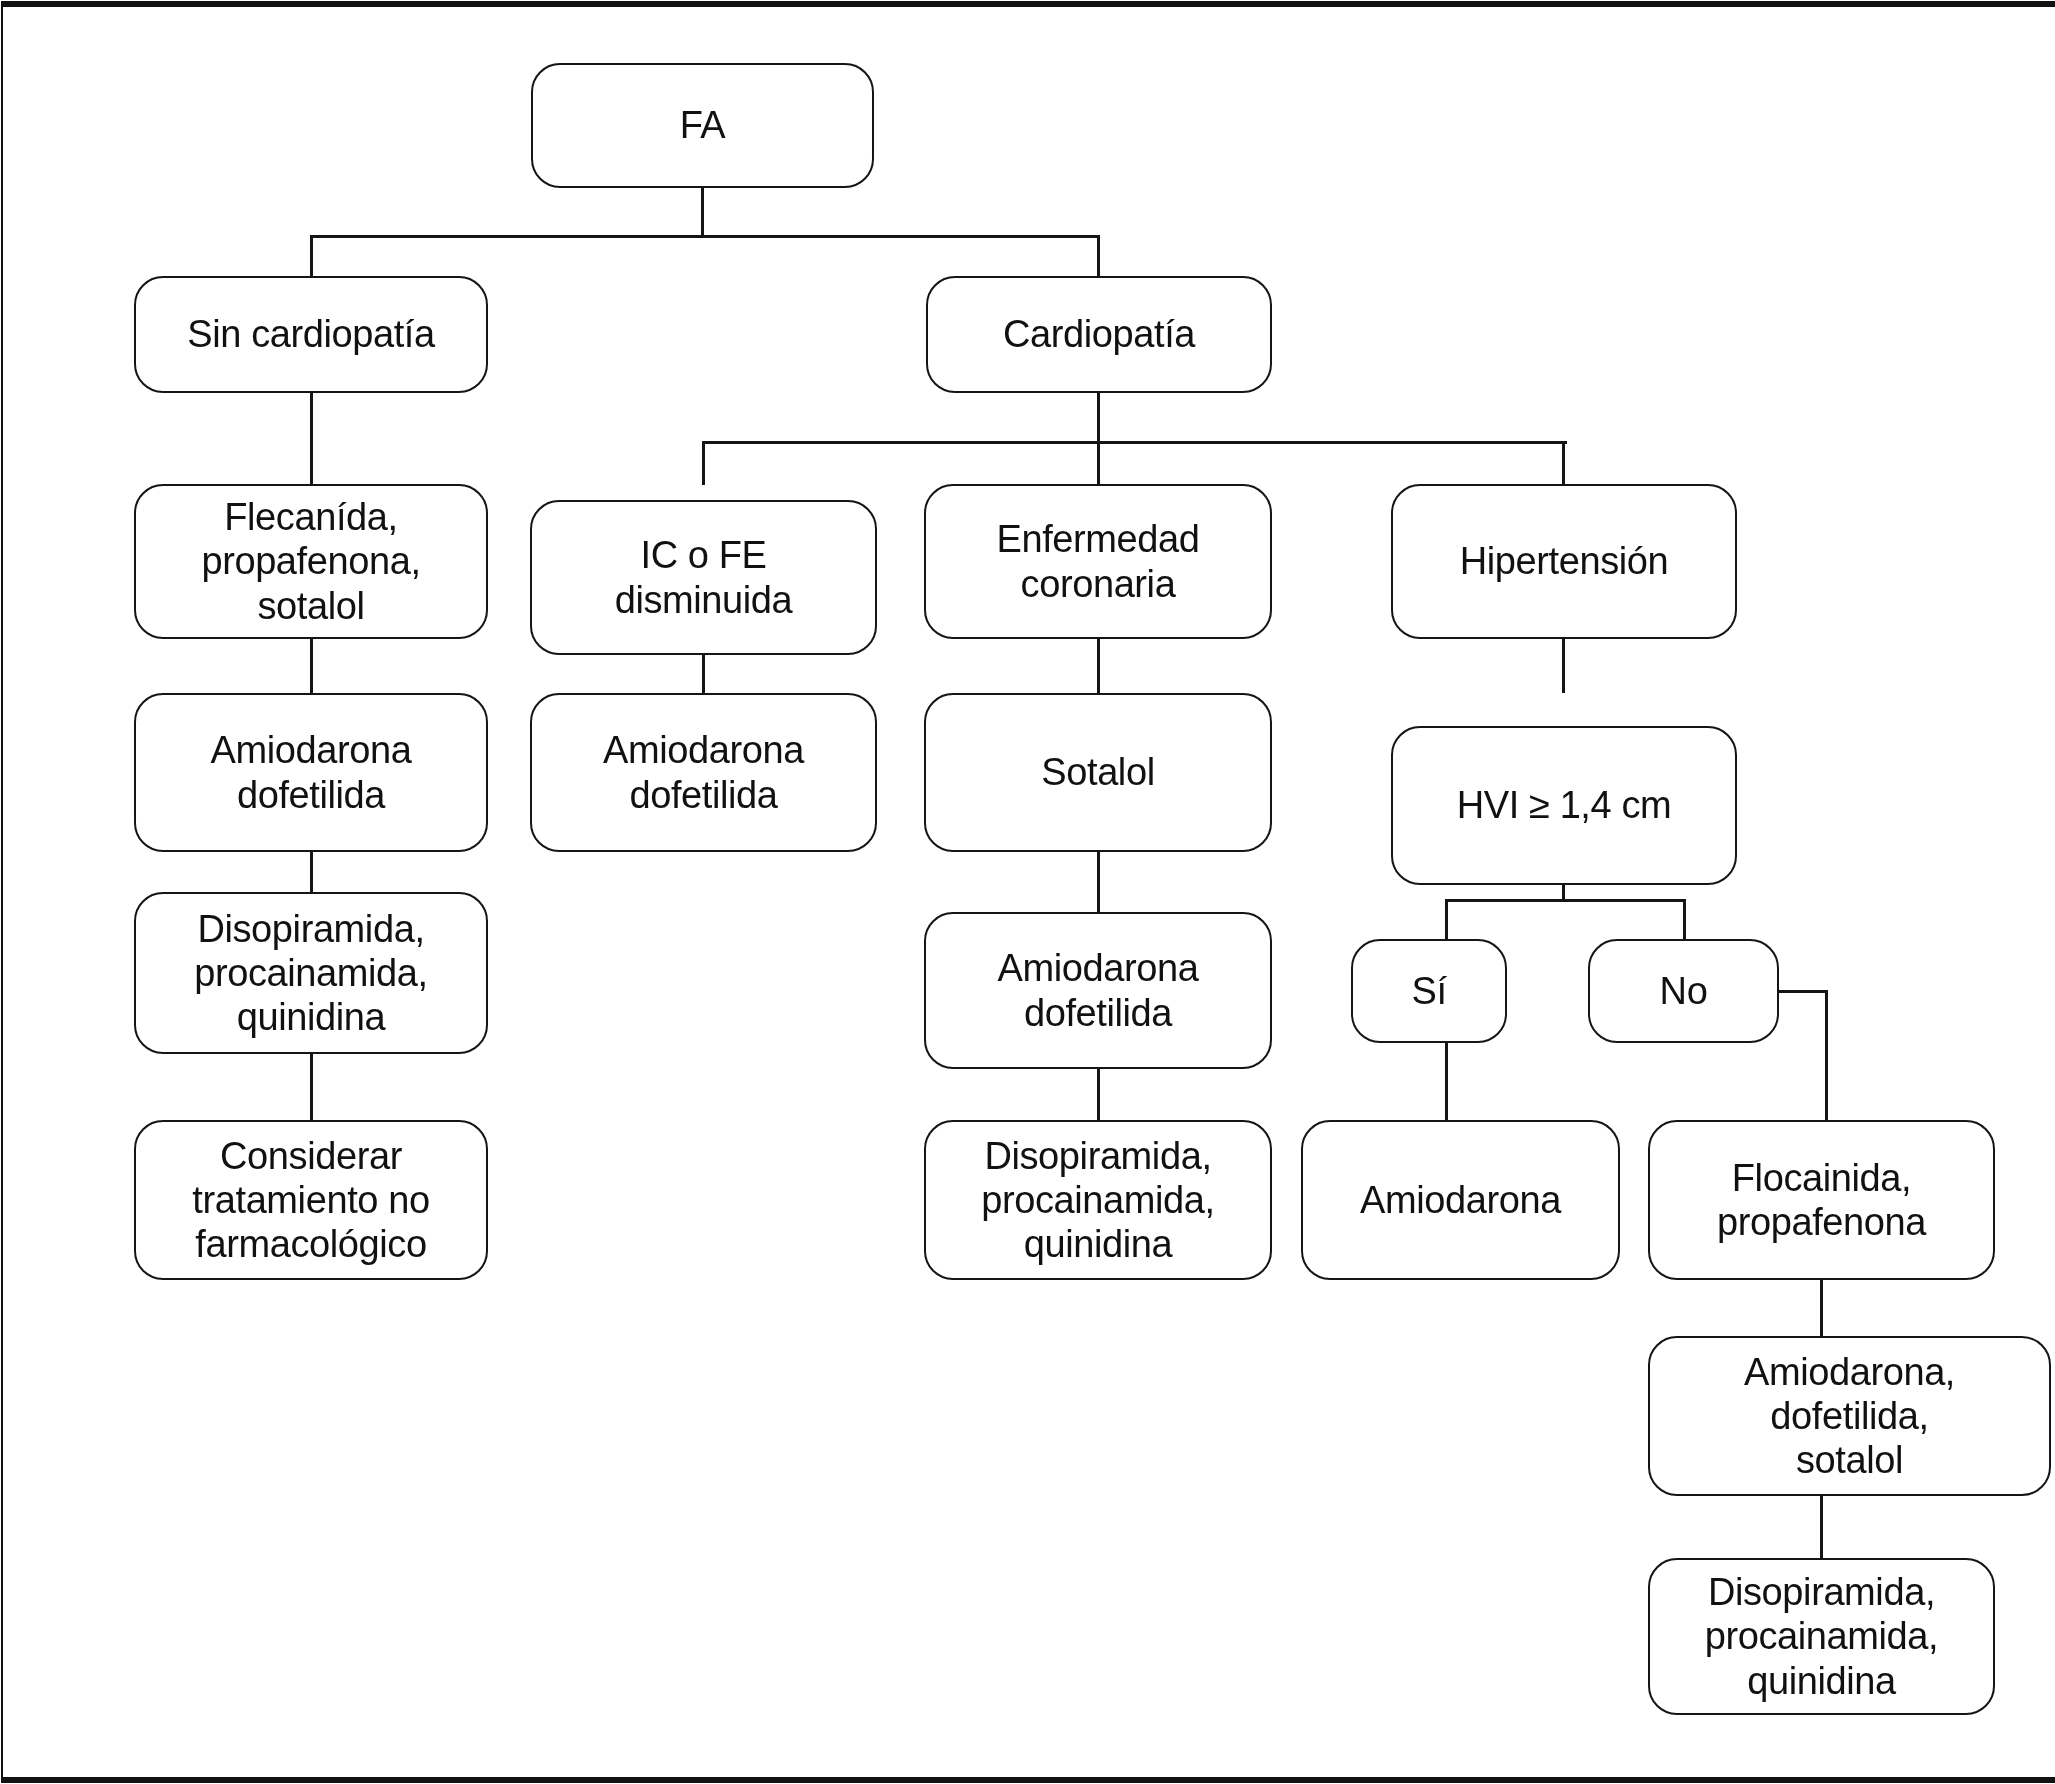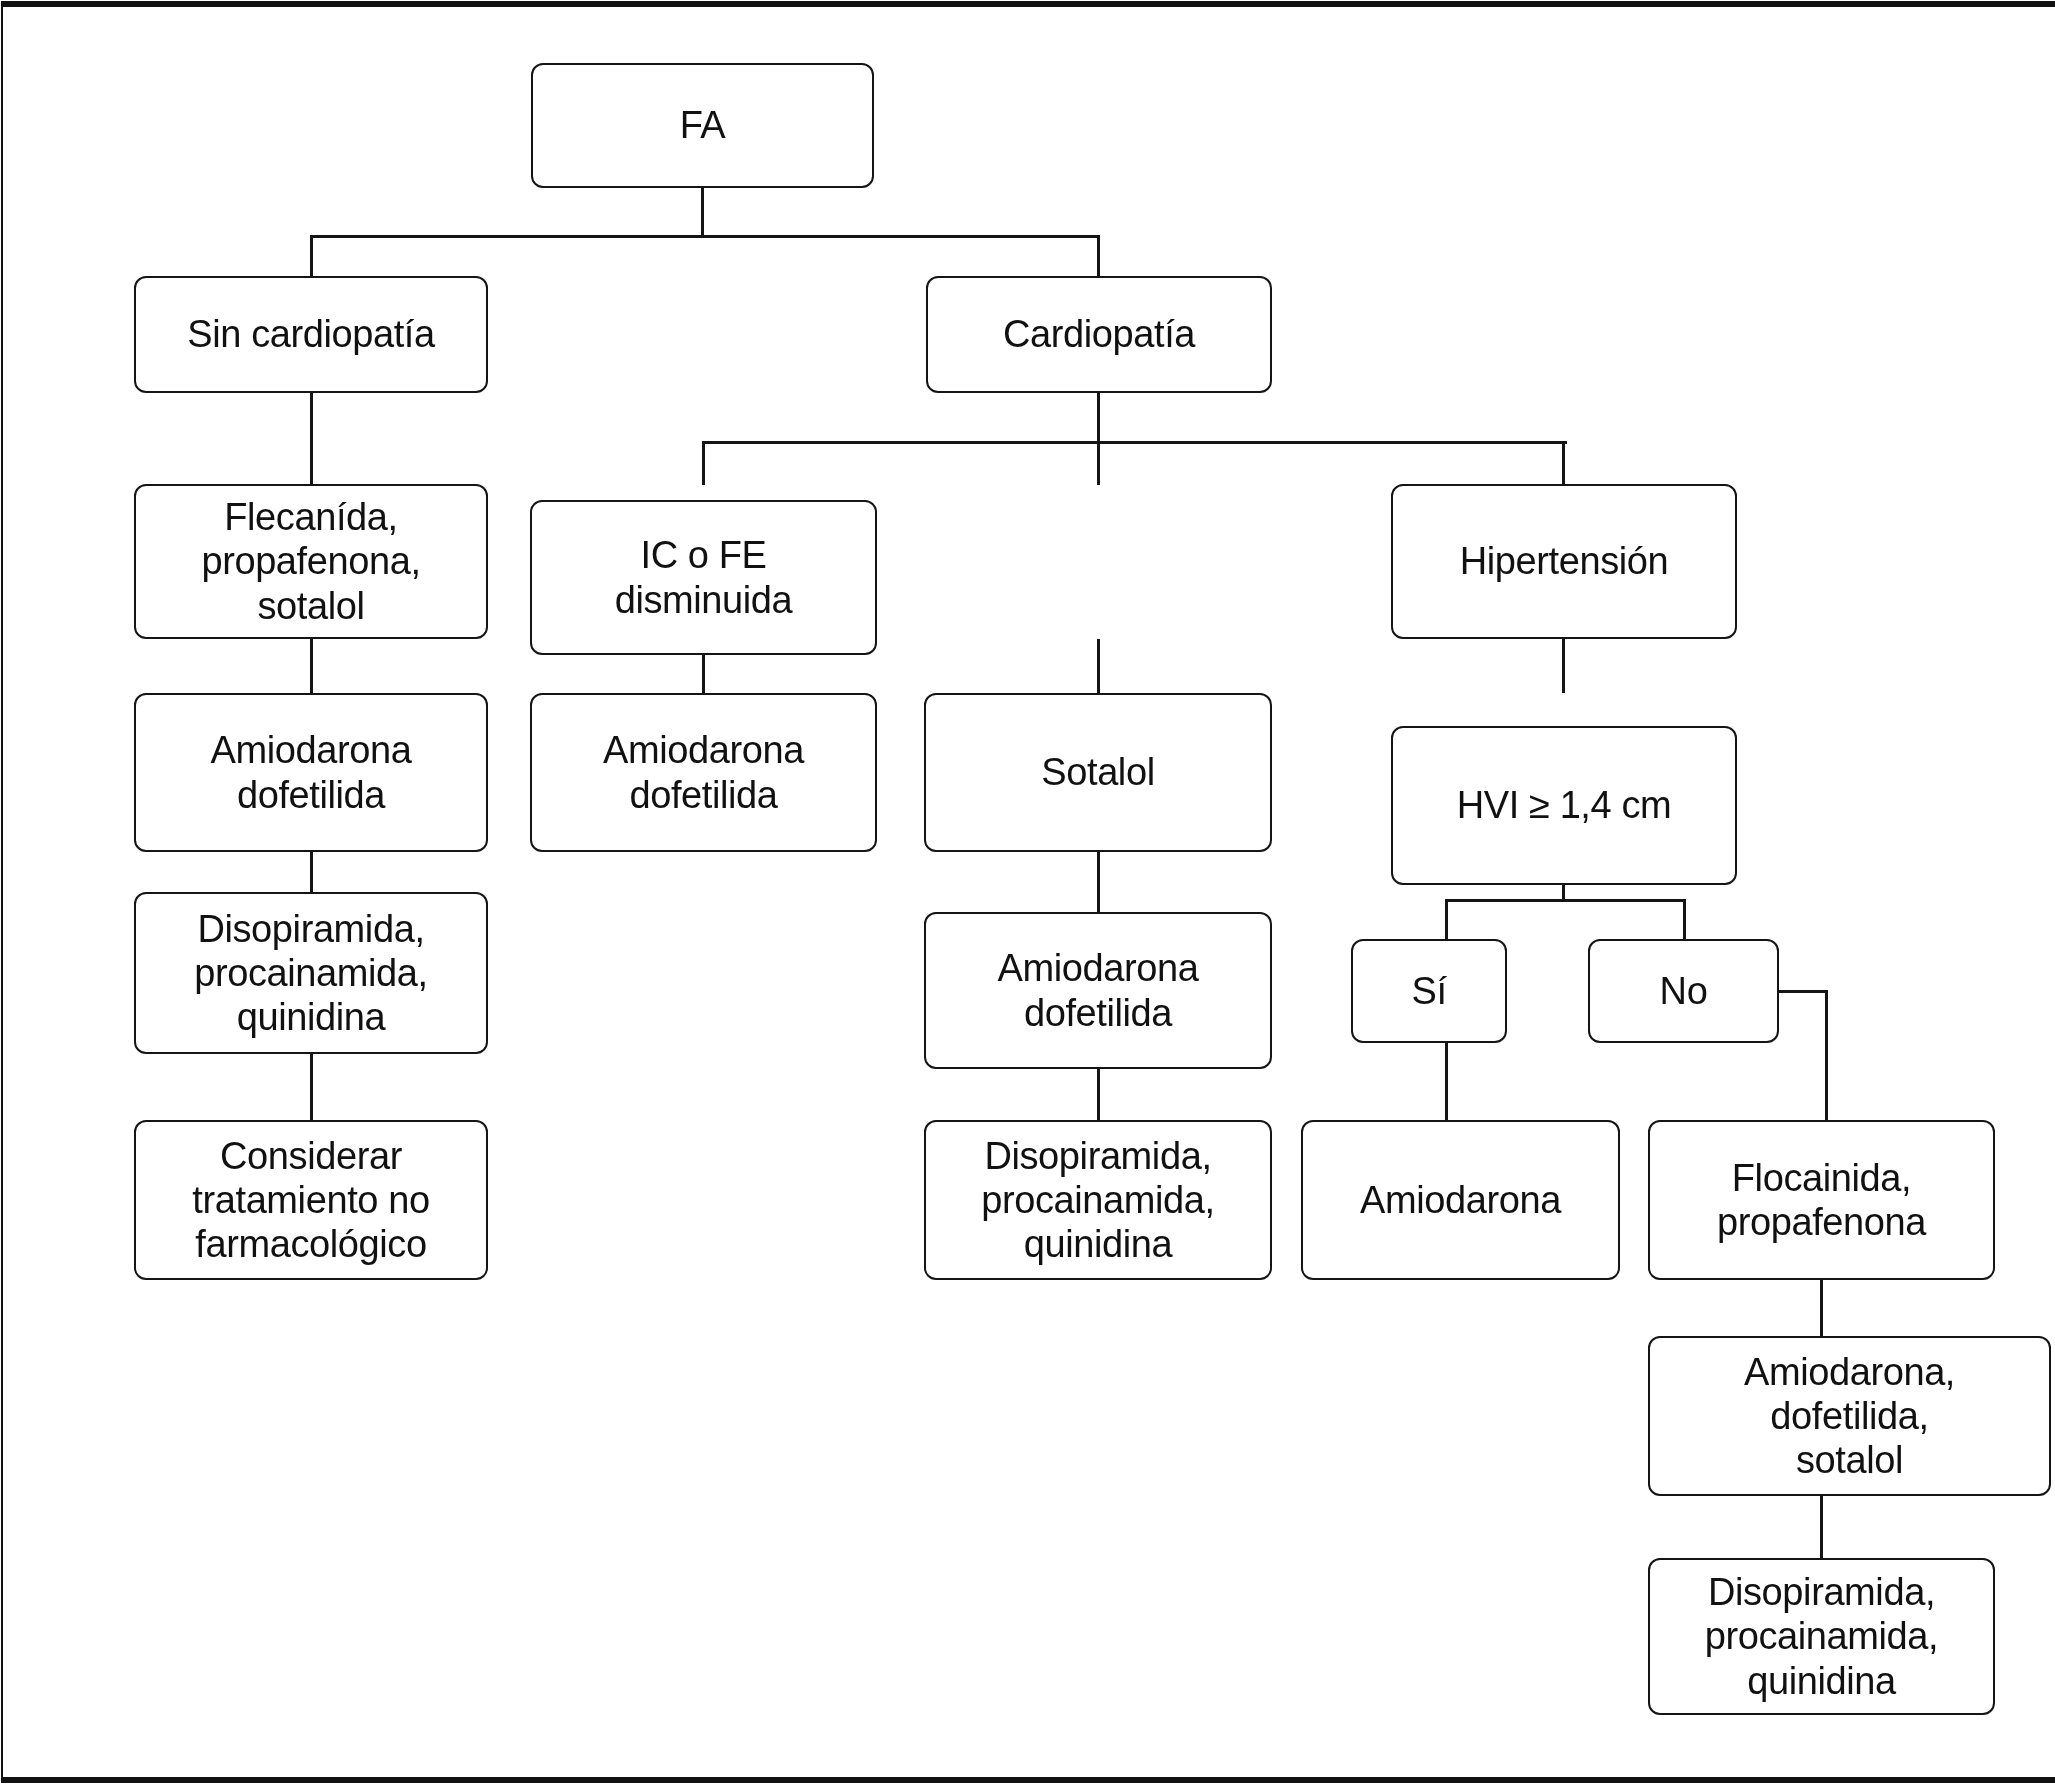--- a/index.html
+++ b/index.html
@@ -21,21 +21,21 @@
     border-left: 2.9px solid #111;
     border-right: 2.9px solid #111;
     border-top: 6.2px solid #111;
     border-bottom: 6.2px solid #111;
     pointer-events: none;
   }
   .node {
     position: absolute;
     box-sizing: border-box;
     border: 2.9px solid #151515;
-    border-radius: 12px;
+    border-radius: 29px;
     background: #ffffff;
     display: flex;
     align-items: center;
     justify-content: center;
     text-align: center;
     font-size: 38px;
     line-height: 1.16;
     letter-spacing: -0.4px;
     white-space: pre-line;
     z-index: 2;
@@ -54,20 +54,22 @@
 
   <div class="node" style="left:531px;top:63px;width:343px;height:125px">FA</div>
   <div class="node" style="left:134px;top:276px;width:354px;height:117px">Sin cardiopatía</div>
   <div class="node" style="left:926px;top:276px;width:346px;height:117px">Cardiopatía</div>
 
   <div class="node" style="left:134px;top:484px;width:354px;height:155px">Flecanída,
 propafenona,
 sotalol</div>
   <div class="node" style="left:530px;top:500px;width:347px;height:155px">IC o FE
 disminuida</div>
+  <div class="node" style="left:924px;top:484px;width:348px;height:155px">Enfermedad
+coronaria</div>
   <div class="node" style="left:1391px;top:484px;width:346px;height:155px">Hipertensión</div>
 
   <div class="node" style="left:134px;top:693px;width:354px;height:159px">Amiodarona
 dofetilida</div>
   <div class="node" style="left:530px;top:693px;width:347px;height:159px">Amiodarona
 dofetilida</div>
   <div class="node" style="left:924px;top:693px;width:348px;height:159px">Sotalol</div>
   <div class="node" style="left:1391px;top:726px;width:346px;height:159px">HVI ≥ 1,4 cm</div>
 
   <div class="node" style="left:134px;top:892px;width:354px;height:162px">Disopiramida,

